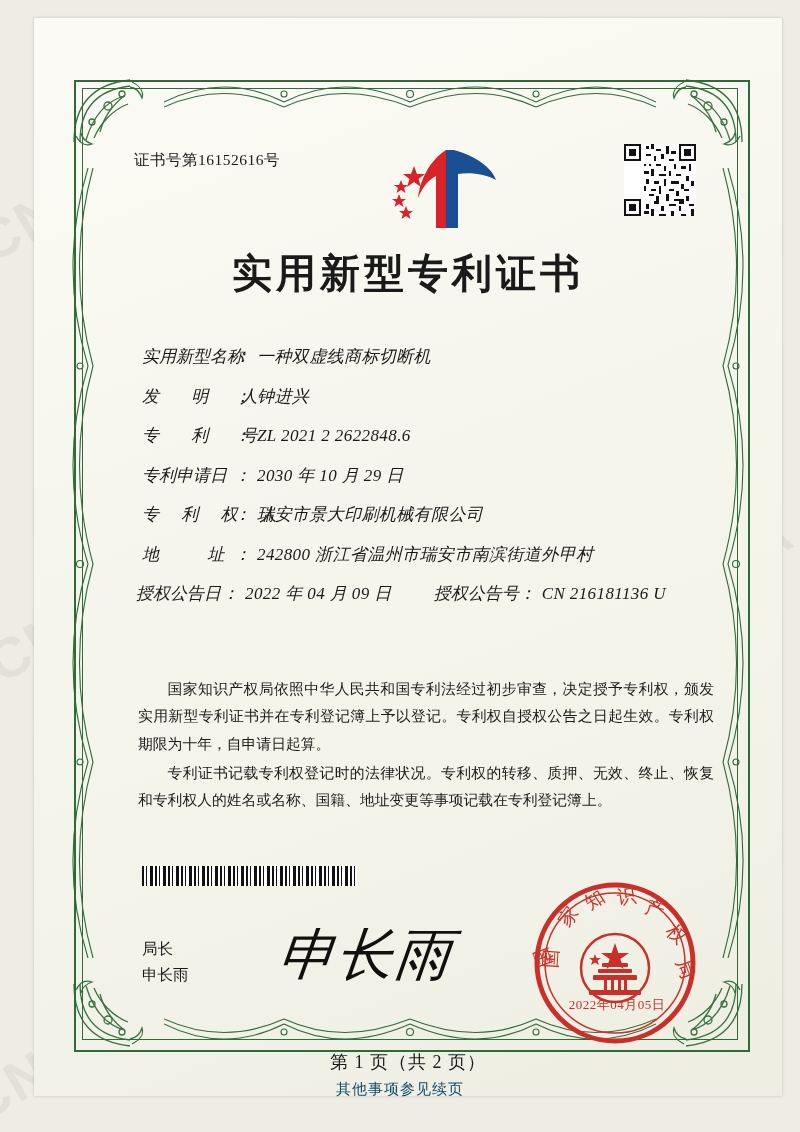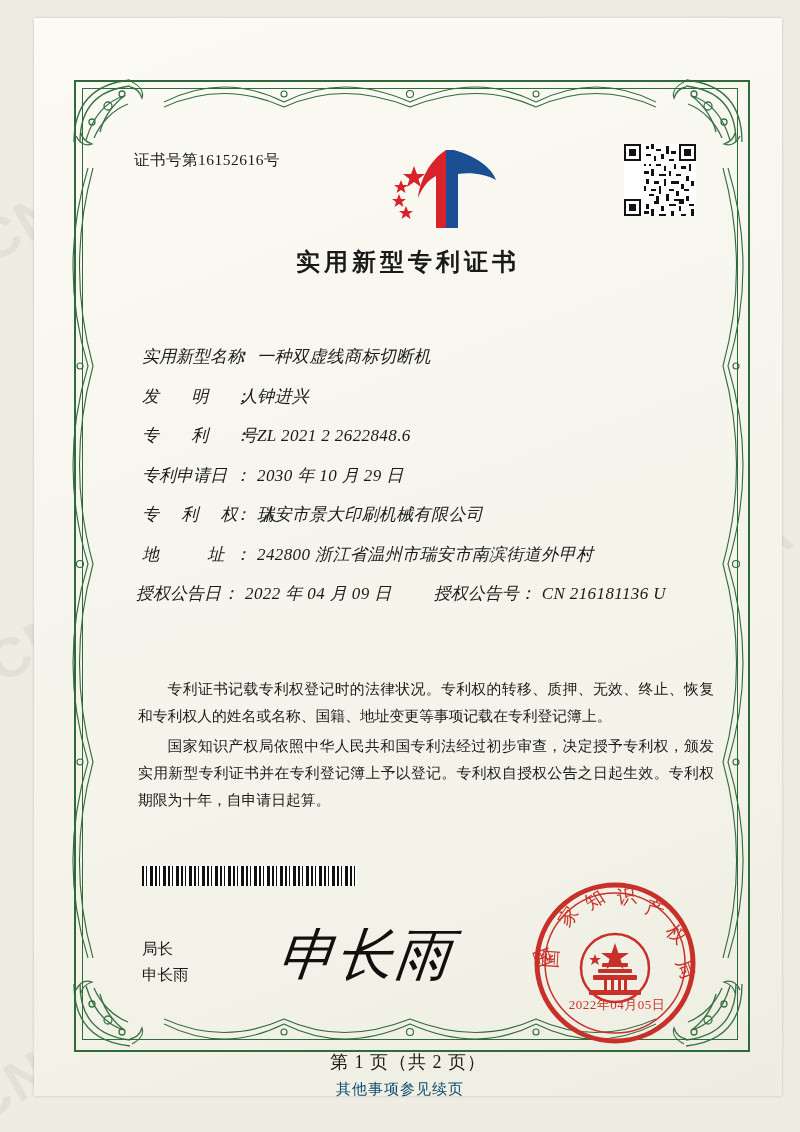--- a/index.html
+++ b/index.html
@@ -59,21 +59,21 @@
   }
   .qr{
     position:absolute;right:86px;top:126px;width:72px;height:72px;
     background:#fff;
   }
   .logo{
     position:absolute;left:350px;top:128px;width:120px;height:86px;
   }
   .title{
     position:absolute;left:0;right:0;top:228px;text-align:center;
-    font-size:24px;font-weight:700;letter-spacing:4px;
+    font-size:40px;font-weight:700;letter-spacing:4px;
     font-family:"Liberation Serif","DejaVu Serif",serif;
   }
 
   
   .fields{position:absolute;left:108px;top:330px;width:560px;font-size:17px;line-height:1;font-style:italic;}
   .row{display:flex;align-items:baseline;margin-bottom:22.5px;}
   .lbl{width:92px;flex:none;letter-spacing:0;white-space:nowrap;}
   .lbl.sp1{letter-spacing:9px;}
   .lbl.sp2{letter-spacing:14px;}
   .lbl.sp3{letter-spacing:22px;}
@@ -353,22 +353,22 @@
       <span class="lbl" style="width:86px;">授权公告日</span>
       <span class="colon">：</span>
       <span class="val">2022 年 04 月 09 日</span>
       <span class="second">授权公告号</span>
       <span class="colon">：</span>
       <span class="val">CN 216181136 U</span>
     </div>
   </div>
 
   <div class="para">
+    <p>国家知识产权局依照中华人民共和国专利法经过初步审查，决定授予专利权，颁发实用新型专利证书并在专利登记簿上予以登记。专利权自授权公告之日起生效。专利权期限为十年，自申请日起算。</p>
     <p>专利证书记载专利权登记时的法律状况。专利权的转移、质押、无效、终止、恢复和专利权人的姓名或名称、国籍、地址变更等事项记载在专利登记簿上。</p>
-    <p>国家知识产权局依照中华人民共和国专利法经过初步审查，决定授予专利权，颁发实用新型专利证书并在专利登记簿上予以登记。专利权自授权公告之日起生效。专利权期限为十年，自申请日起算。</p>
   </div>
 
   <div class="barcode"></div>
 
   <div class="sig-label">
     <div>局长</div>
     <div>申长雨</div>
   </div>
   <div class="sig-script">申长雨</div>
 

